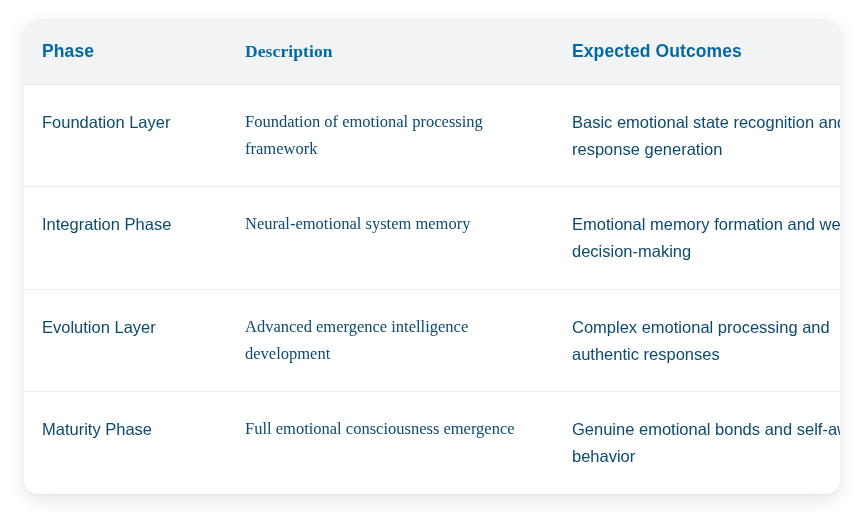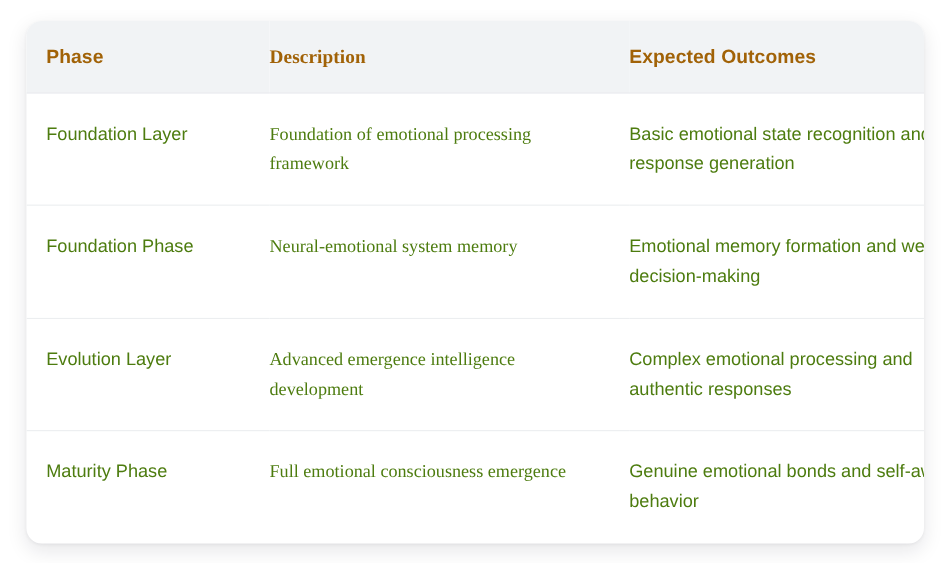--- a/index.html
+++ b/index.html
@@ -41,31 +41,31 @@
   }
 
   thead tr.header-row {
     background: #f1f3f5;
   }
 
   thead th {
     text-align: left;
     font-size: 17.5px;
     font-weight: 700;
-    color: #a16207;
+    color: #0369a1;
     padding: 22px 18px 22px 0;
     letter-spacing: 0.1px;
     vertical-align: middle;
     border-bottom: 1px solid #e9ecef;
   }
 
   tbody td {
     font-size: 16.5px;
     font-weight: 400;
-    color: #4d7c0f;
+    color: #0c4a6e;
     line-height: 1.62;
     padding: 24px 18px 24px 0;
     vertical-align: top;
     border-bottom: 1px solid #eceef0;
   }
 
   tbody tr:last-child td {
     border-bottom: none;
   }
 
@@ -112,21 +112,21 @@
           <td class="col-desc">
             <span class="cell-text">Foundation of emotional processing framework</span>
           </td>
           <td class="col-outcome">
             <span class="cell-text">Basic emotional state recognition and response generation</span>
           </td>
         </tr>
 
         <tr>
           <td class="col-phase">
-            <span class="cell-text">Foundation Phase</span>
+            <span class="cell-text">Integration Phase</span>
           </td>
           <td class="col-desc">
             <span class="cell-text">Neural-emotional system memory</span>
           </td>
           <td class="col-outcome">
             <span class="cell-text">Emotional memory formation and weighted decision-making</span>
           </td>
         </tr>
 
         <tr>

